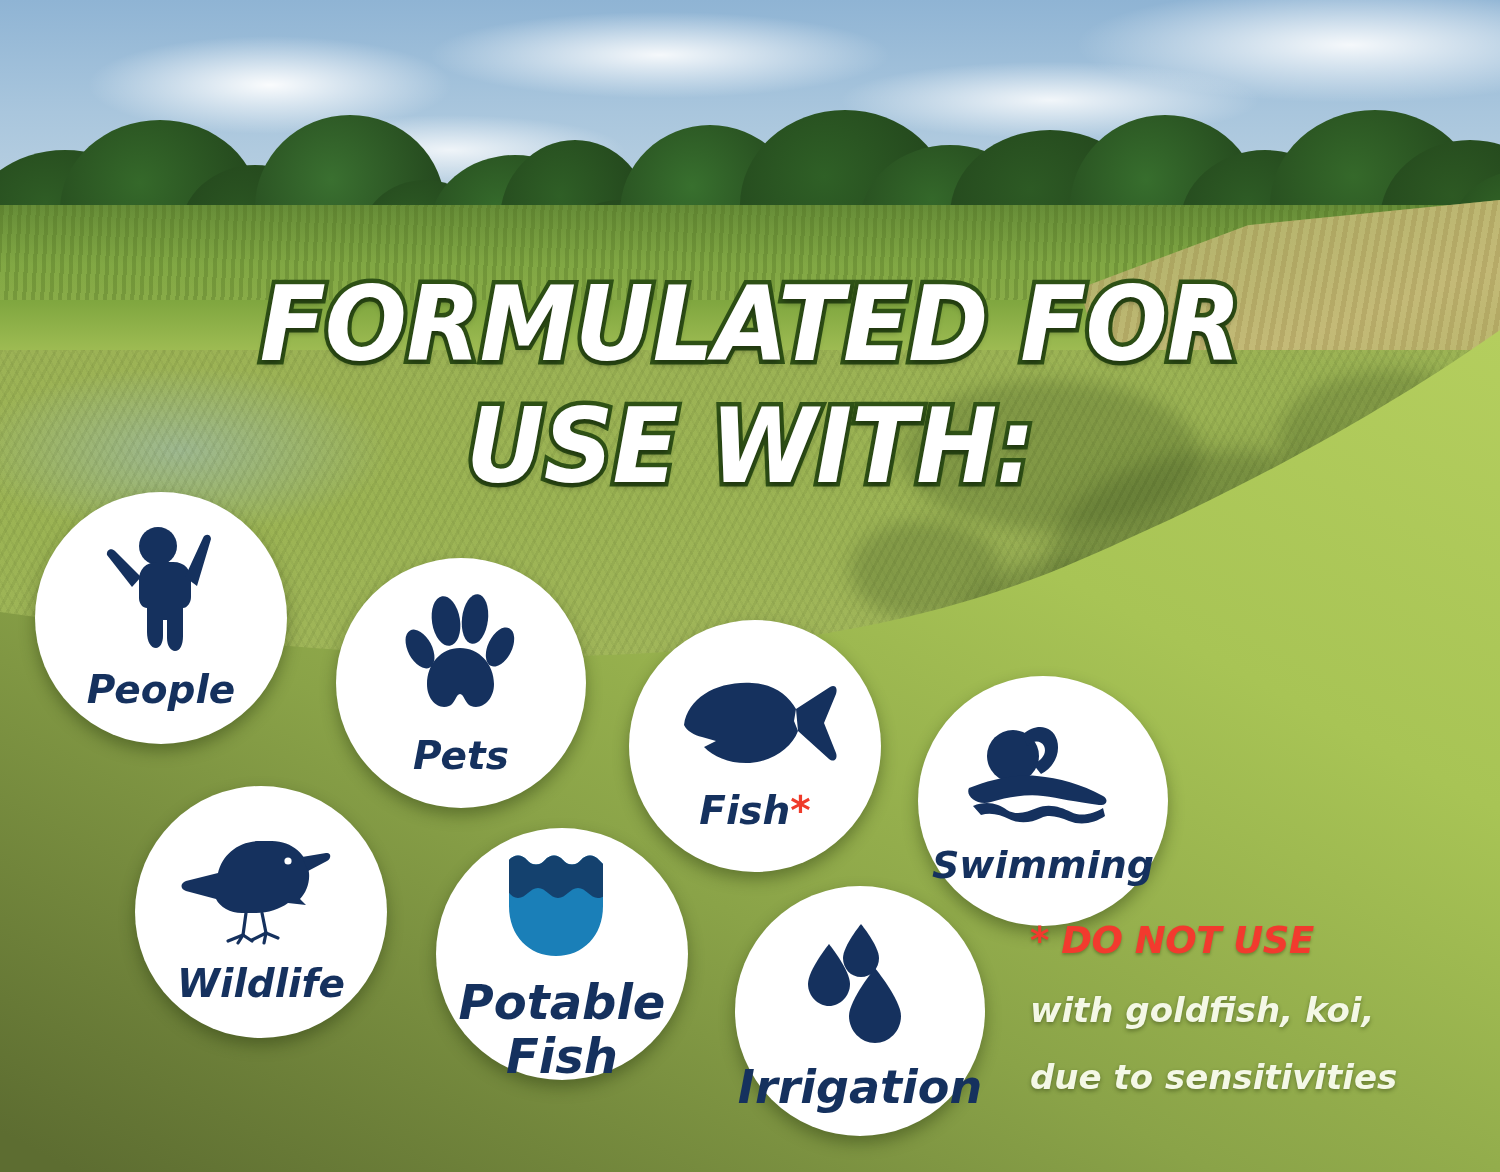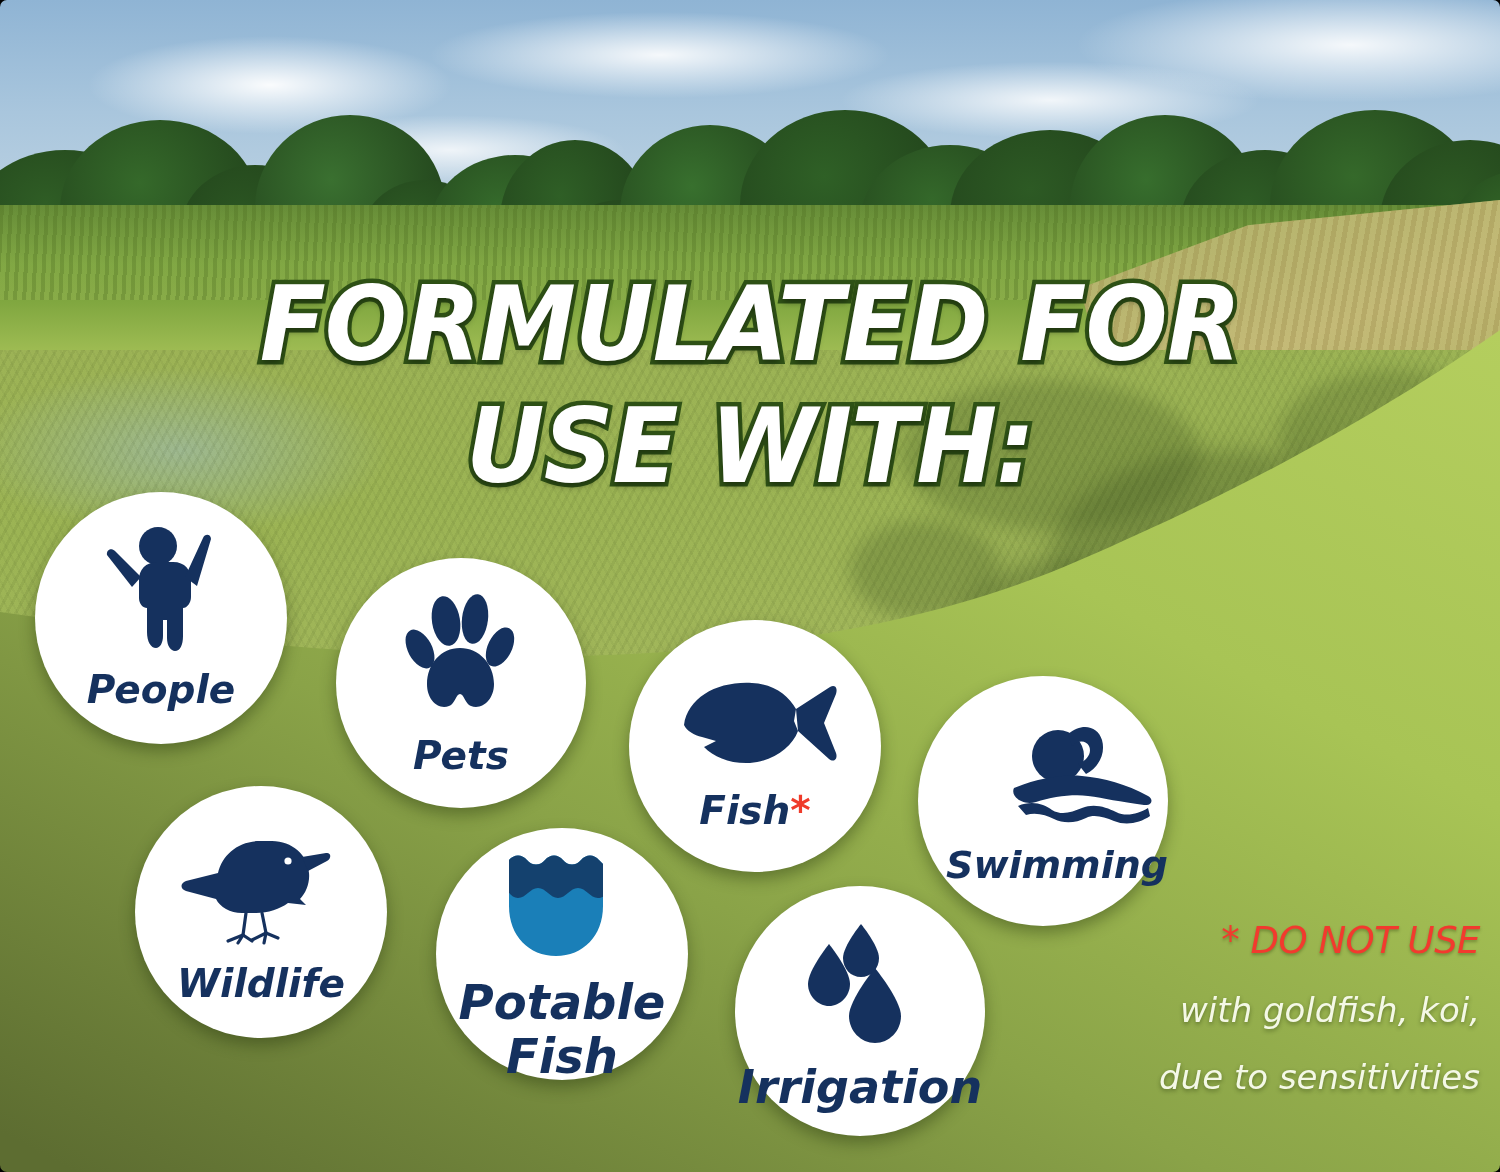--- a/index.html
+++ b/index.html
@@ -3,21 +3,20 @@
 <meta charset="utf-8">
 <style>
   * { margin:0; padding:0; box-sizing:border-box; }
   html,body { width:1500px; height:1172px; overflow:hidden; background:#000; }
   body { font-family:"Liberation Sans", sans-serif; }
 
   #poster {
     position:relative;
     width:1500px; height:1172px;
     overflow:hidden;
-    border-radius:7px;
   }
 
   
   .photo { position:absolute; inset:0; overflow:hidden; }
 
   .sky {
     position:absolute; left:0; top:0; width:1500px; height:250px;
     background:
       radial-gradient(ellipse 260px 70px at 18% 34%, rgba(255,255,255,.95), rgba(255,255,255,0) 70%),
       radial-gradient(ellipse 320px 60px at 44% 22%, rgba(255,255,255,.9), rgba(255,255,255,0) 72%),
@@ -112,23 +111,23 @@
     color:#15315e;
     text-align:center;
     line-height:1.0;
     letter-spacing:0px;
   }
 
   
   .warn {
     position:absolute;
     left:1030px; top:920px; width:450px;
-    text-align:right;
+    text-align:left;
     font-family:"DejaVu Sans", sans-serif;
-    font-style:italic; font-weight:400;
+    font-style:italic; font-weight:700;
     line-height:1.16;
   }
   .warn .hd {
     color:#f23a2e; font-size:37px; letter-spacing:-0.5px;
     display:block; margin-bottom:7px;
     text-shadow:0 2px 3px rgba(40,55,12,.35);
   }
   .warn .bd {
     color:#f4f8e6; font-size:34px; display:block;
     text-shadow:0 2px 4px rgba(35,50,10,.45);
@@ -226,21 +225,21 @@
         <ellipse cx="47" cy="33" rx="14" ry="25" transform="rotate(-9 47 33)"></ellipse>
         <ellipse cx="76" cy="31" rx="13" ry="25" transform="rotate(7 76 31)"></ellipse>
         <ellipse cx="21" cy="61" rx="12" ry="21" transform="rotate(-28 21 61)"></ellipse>
         <ellipse cx="101" cy="59" rx="12" ry="21" transform="rotate(26 101 59)"></ellipse>
         <path d="M61 60 C42 60 28 76 28 96 C28 112 39 122 50 118 C56 116 57 106 61 106 C65 106 66 116 72 118 C83 122 95 112 95 96 C95 76 80 60 61 60 Z"></path>
       </svg>
     </div>
     <div class="lbl" style="font-size:39px;">Pets</div>
   </div>
 
-  <div class="badge" style="left:918px; top:676px; width:250px; height:250px; padding-top:42px;align-items:flex-end;">
+  <div class="badge" style="left:918px; top:676px; width:250px; height:250px; padding-top:42px;">
     <div class="art" style="height:112px;">
       <svg width="160" height="105" viewBox="0 0 160 105" fill="#15315e">
         <circle cx="50" cy="34" r="26"></circle>
         <path d="M60 12 C74 0 90 4 94 18 C98 32 90 46 78 52 L70 42 C80 38 84 30 81 24 C78 18 70 18 64 24 Z"></path>
         <path d="M6 66 C30 56 56 52 74 54 C96 56 118 62 140 74 C146 77 144 84 136 83 C112 80 96 76 80 74 C64 72 44 75 28 80 C14 84 2 74 6 66 Z"></path>
         <path d="M10 84 C24 78 36 82 44 88 C54 94 64 90 74 86 C86 81 98 85 108 90 C118 95 130 92 140 86 L142 94 C132 101 118 104 106 99 C96 95 86 92 78 96 C68 101 56 102 46 97 C38 93 28 90 18 93 Z"></path>
       </svg>
     </div>
     <div class="lbl" style="font-size:38px;">Swimming</div>
   </div>

